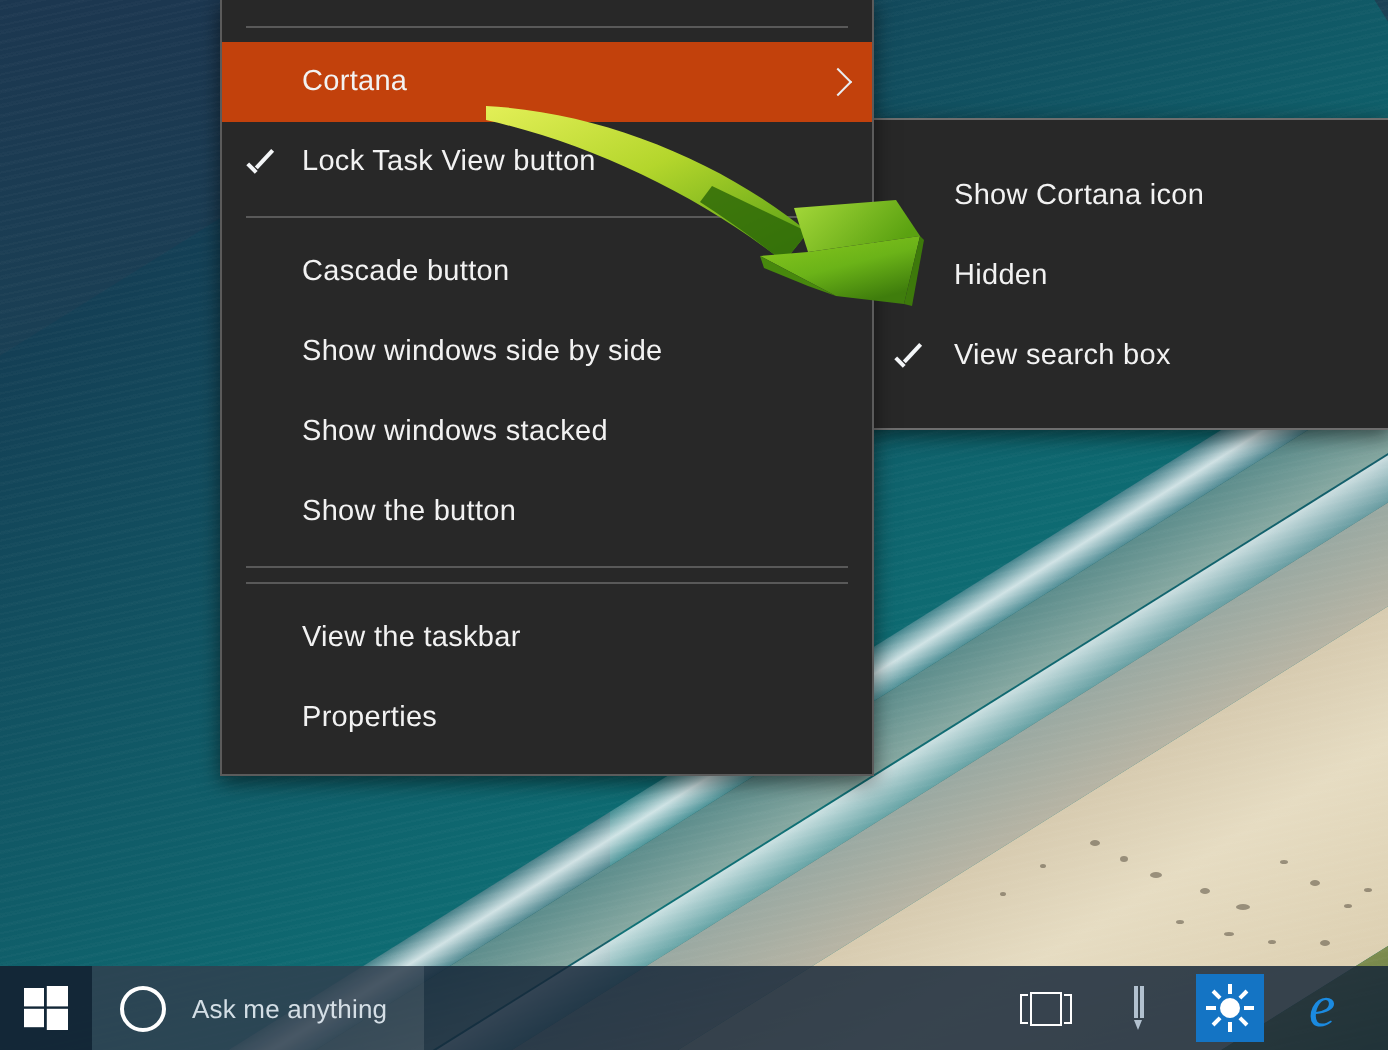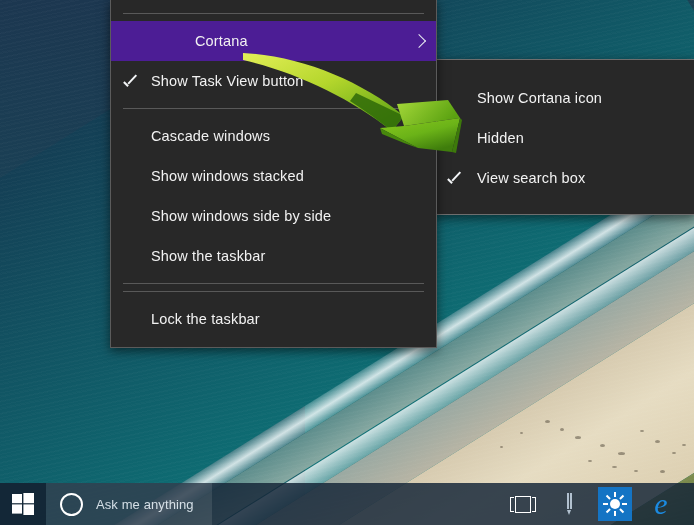--- a/index.html
+++ b/index.html
@@ -98,21 +98,21 @@
     background:#282828;
     border:1px solid #5b5b5b;
     box-shadow:0 3px 10px rgba(0,0,0,.55);
     padding:6px 0 8px 0;
     z-index:30;
   }
   .menu-item{
     position:relative;height:40px;display:flex;align-items:center;
     color:#f2f2f2;font-size:14.5px;cursor:default;
   }
-  .menu-item.highlight{background:#4c1d95;padding-left:44px;}
+  .menu-item.highlight{background:#c2410c;}
   .mi-check{width:40px;flex:0 0 40px;display:flex;align-items:center;justify-content:center;}
   .mi-label{flex:1;letter-spacing:.15px;}
   .mi-arrow{width:34px;flex:0 0 34px;display:flex;align-items:center;justify-content:center;}
   .sep{height:1px;background:#6a6a6a;margin:7px 12px 7px 12px;opacity:.75;}
   .chk{width:15px;height:10px;position:relative;}
   .chk:before,.chk:after{content:"";position:absolute;background:#f4f6f8;}
   .chk:before{left:0;top:5px;width:6.4px;height:1.6px;transform:rotate(45deg);transform-origin:left center;}
   .chk:after{left:4.4px;top:6.6px;width:11.5px;height:1.6px;transform:rotate(-47deg);transform-origin:left center;}
   .chev{width:9px;height:9px;border-right:1.6px solid #e9edf2;border-top:1.6px solid #e9edf2;transform:rotate(45deg);}
 
@@ -221,49 +221,54 @@
       <div class="mi-check"></div>
       <div class="mi-label">Cortana</div>
       <div class="mi-arrow">
         <div class="chev"></div>
       </div>
     </div>
     <div class="menu-item">
       <div class="mi-check">
         <div class="chk"></div>
       </div>
-      <div class="mi-label">Show Task View button</div>
+      <div class="mi-label">Lock Task View button</div>
       <div class="mi-arrow"></div>
     </div>
     <div class="sep"></div>
     <div class="menu-item">
       <div class="mi-check"></div>
-      <div class="mi-label">Cascade windows</div>
+      <div class="mi-label">Cascade button</div>
+      <div class="mi-arrow"></div>
+    </div>
+    <div class="menu-item">
+      <div class="mi-check"></div>
+      <div class="mi-label">Show windows side by side</div>
       <div class="mi-arrow"></div>
     </div>
     <div class="menu-item">
       <div class="mi-check"></div>
       <div class="mi-label">Show windows stacked</div>
       <div class="mi-arrow"></div>
     </div>
     <div class="menu-item">
       <div class="mi-check"></div>
-      <div class="mi-label">Show windows side by side</div>
-      <div class="mi-arrow"></div>
-    </div>
-    <div class="menu-item">
-      <div class="mi-check"></div>
-      <div class="mi-label">Show the taskbar</div>
+      <div class="mi-label">Show the button</div>
       <div class="mi-arrow"></div>
     </div>
     <div class="sep"></div>
     <div class="sep"></div>
     <div class="menu-item">
       <div class="mi-check"></div>
-      <div class="mi-label">Lock the taskbar</div>
+      <div class="mi-label">View the taskbar</div>
+      <div class="mi-arrow"></div>
+    </div>
+    <div class="menu-item">
+      <div class="mi-check"></div>
+      <div class="mi-label">Properties</div>
       <div class="mi-arrow"></div>
     </div>
   </div>
 
 <div id="submenu">
     <div class="menu-item">
       <div class="mi-check"></div>
       <div class="mi-label">Show Cortana icon</div>
       <div class="mi-arrow"></div>
     </div>

